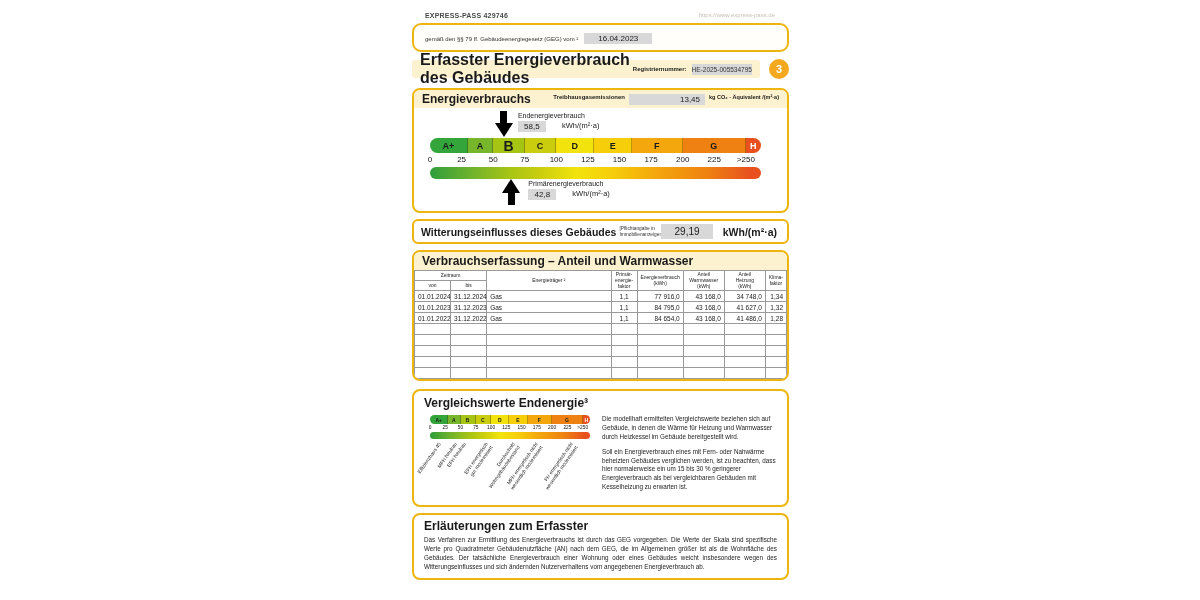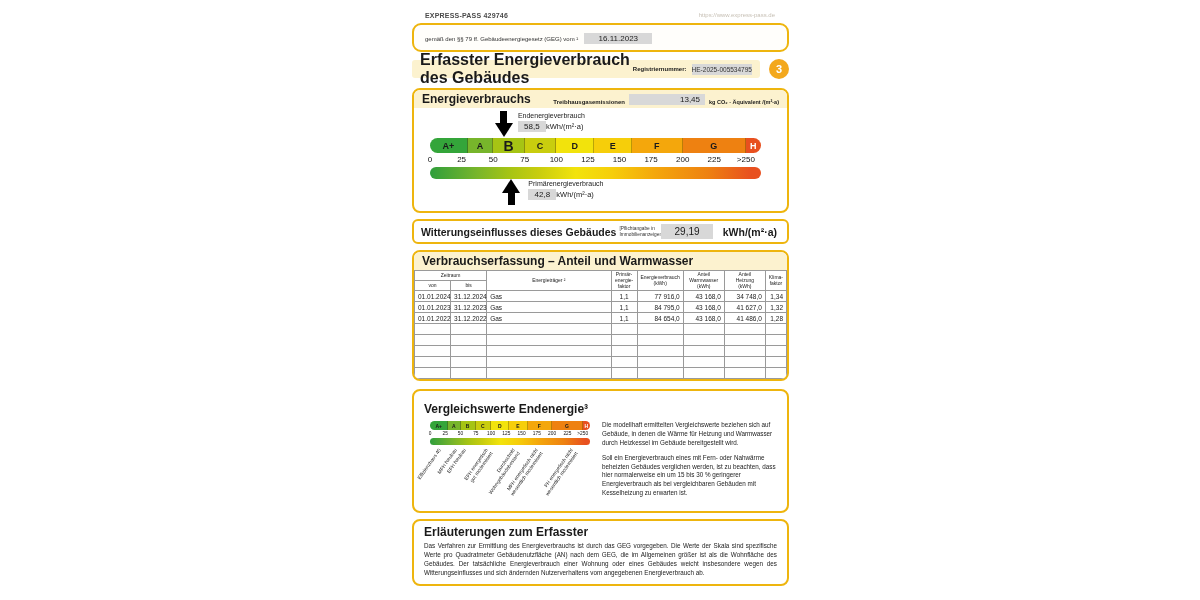--- a/index.html
+++ b/index.html
@@ -31,21 +31,21 @@
   .reg-field { background:var(--fieldgray); font-size:6.5px; width:92px; text-align:center; padding:2px 0; margin-left:5px; color:#333; }
   .page-badge { width:20px; height:20px; border-radius:50%; background:#f3a81d; color:#fff; font-size:11px; font-weight:bold; display:flex; align-items:center; justify-content:center; margin-left:9px; flex:none; }
 
   
   .panel { border:2px solid var(--accent); border-radius:8px; background:#fff; overflow:hidden; }
   .panel-strip { background:var(--tint); padding:2px 8px; display:flex; align-items:center; min-height:15px; }
   .panel-title { font-size:12px; font-weight:bold; }
 
   
   #ev-panel { margin-top:9px; }
-  .ghg-group { margin-left:auto; display:flex; align-items:flex-end; gap:4px; }
+  .ghg-group { margin-left:auto; display:flex; align-items:flex-start; gap:4px; }
   .ghg-label { font-size:6px; font-weight:bold; }
   .ghg-field { background:var(--fieldgray); width:76px; text-align:right; padding:1px 5px; font-size:8px; }
   .ghg-unit { font-size:5.5px; font-weight:bold; }
 
   .scale-area { position:relative; height:101px; margin:2px 26px 0 16px; }
   .letter-bar { position:absolute; left:0; right:0; display:flex; overflow:hidden; }
   .main .letter-bar { top:28px; height:15px; border-radius:8px; }
   .band { position:relative; display:flex; align-items:center; justify-content:center; font-weight:bold; border-right:1px solid rgba(80,50,0,.35); }
   .band:last-child { border-right:none; }
   .main .band { font-size:9px; }
@@ -63,21 +63,21 @@
   .pointer .head { width:0; height:0; margin:0 auto; }
   .pointer.down { top:1px; }
   .pointer.down .head { border-left:9px solid transparent; border-right:9px solid transparent; border-top:14px solid #000; }
   .pointer.up { top:69px; }
   .pointer.up .head { border-left:9px solid transparent; border-right:9px solid transparent; border-bottom:14px solid #000; }
 
   .pointer-label { position:absolute; }
   #end-energy-label { top:2px; margin-left:14px; }
   #primary-label { top:70px; margin-left:17px; }
   .pl-title { font-size:7px; color:#222; white-space:nowrap; }
-  .pl-value-row { display:flex; align-items:center; gap:0; margin-top:2px; }
+  .pl-value-row { display:flex; gap:16px; margin-top:2px; }
   .pl-field { background:var(--fieldgray); font-size:8px; padding:1px 5px; min-width:28px; text-align:center; }
   .pl-unit { font-size:7.5px; white-space:nowrap; }
 
   
   .mandatory-bar { border:2px solid var(--accent); border-radius:6px; margin-top:6px; display:flex; align-items:center; padding:3px 7px; background:#fff; }
   .mb-title { font-size:10.5px; font-weight:bold; white-space:nowrap; }
   .mb-note { font-size:4.8px; line-height:1.15; margin-left:3px; white-space:pre-line; color:#333; width:42px; }
   .mb-value { background:var(--fieldgray); font-size:10px; text-align:center; width:52px; padding:2px 0; margin-left:auto; }
   .mb-unit { font-size:10.5px; font-weight:bold; margin-left:10px; margin-right:3px; white-space:nowrap; }
 
@@ -86,21 +86,21 @@
   #table-panel table { width:100%; border-collapse:collapse; table-layout:fixed; }
   #table-panel th, #table-panel td { border:1px solid #9a9a9a; }
   #table-panel th { font-size:5px; font-weight:normal; text-align:center; white-space:pre-line; line-height:1.15; padding:1px 1px; color:#222; }
   #table-panel td { font-size:6.5px; height:11px; padding:0 3px; }
   td.c0, td.c1 { text-align:center; padding:0 1px; }
   td.c2 { text-align:left; padding-left:5px; }
   td.c3 { text-align:center; }
   td.c4, td.c5, td.c6, td.c7 { text-align:right; }
 
   
-  #cmp-panel { margin-top:8px; padding:11px 10px 4px; }
+  #cmp-panel { margin-top:8px; padding:5px 10px 4px; }
   .cmp-content { display:flex; margin-top:5px; }
   .mini-wrap { position:relative; width:160px; height:86px; margin-left:6px; flex:none; }
   .mini .letter-bar { top:0; height:9px; border-radius:5px; }
   .mini .band { font-size:5px; }
   .mini .band.current span { font-size:5px; }
   .mini .ticks { top:10px; height:6px; }
   .mini .ticks span { font-size:4.8px; }
   .mini .grad-bar { top:17px; height:7px; border-radius:4px; }
   .cmp-labels { position:absolute; top:26px; left:0; right:0; height:58px; }
   .cmp-label { position:absolute; top:0; width:62px; text-align:right; transform:rotate(-55deg); transform-origin:100% 0; font-size:5px; line-height:1.2; white-space:pre-line; color:#222; }
@@ -117,21 +117,21 @@
 <div class="doc">
 
   <div class="top-row">
     <span class="doc-id">EXPRESS-PASS 429746</span>
     <span class="doc-link">https://www.express-pass.de</span>
   </div>
 
   <div class="masthead">
     <div class="law-row">
       <span class="law-text">gemäß den §§ 79 ff. Gebäudeenergiegesetz (GEG) vom ¹</span>
-      <span class="date-field">16.11.2023</span>
+      <span class="date-field">16.04.2023</span>
     </div>
   </div>
 
   <div class="section-row">
     <div class="section-bar">
       <span class="section-title">Erfasster Energieverbrauch des Gebäudes</span>
       <span class="reg-label">Registriernummer:</span>
       <span class="reg-field">HE-2025-005534795</span>
     </div>
     <div class="page-badge">3</div>

